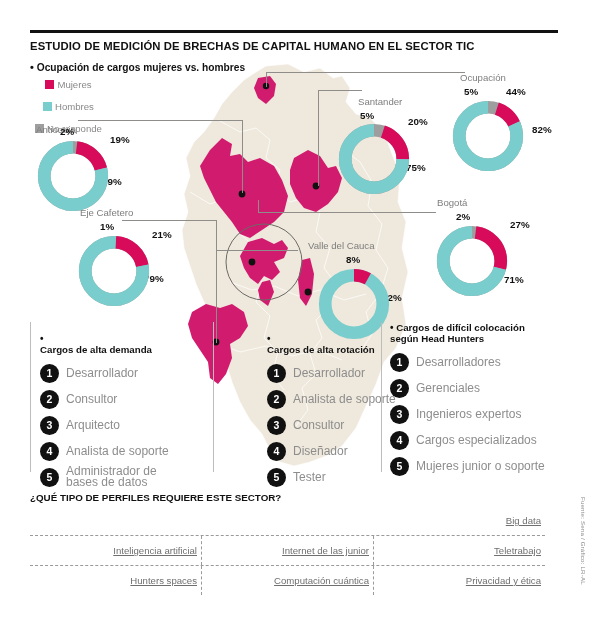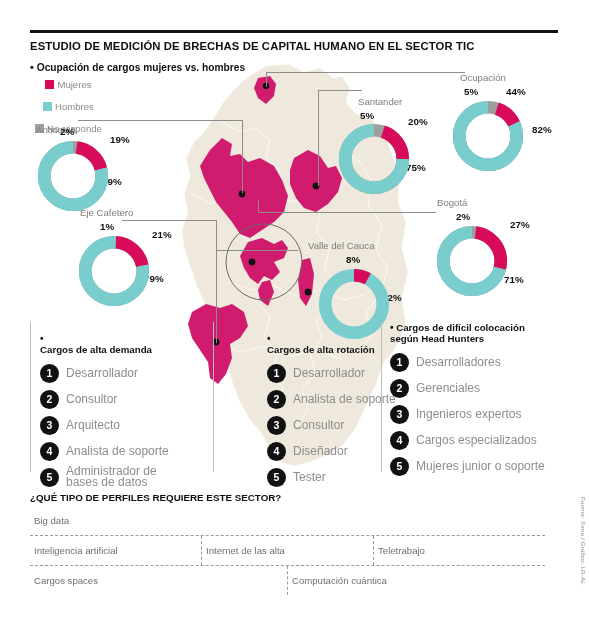--- a/index.html
+++ b/index.html
@@ -74,22 +74,23 @@
   .q-title{
     position:absolute; left:30px; top:492px;
     font-size:9.8px; font-weight:bold; color:#111;
   }
   .grid{
     position:absolute; left:30px; top:506px; width:515px;
   }
   .grid-row{ display:flex; }
   .grid-row + .grid-row{ border-top:1px dashed #9a9a9a; }
   .grid-cell{
-    flex:1 1 0; text-align:left; font-size:9.6px; color:#6f6f6f;
+    flex:1 1 0; text-align:right; font-size:9.6px; color:#6f6f6f;
     padding:9px 4px; 
+    text-decoration:underline;
   }
   .grid-cell + .grid-cell{ border-left:1px dashed #9a9a9a; }
 
   
   .source{
     position:absolute; right:2px; top:497px;
     font-size:6.1px; color:#8a8a8a;
     writing-mode:vertical-rl; text-orientation:mixed;
     letter-spacing:.2px; white-space:nowrap;
   }
@@ -359,22 +360,23 @@
 </div>
 
 <div class="q-title">¿QUÉ TIPO DE PERFILES REQUIERE ESTE SECTOR?</div>
 
 <div class="grid">
   <div class="grid-row">
     <div class="grid-cell">Big data</div>
   </div>
   <div class="grid-row">
     <div class="grid-cell">Inteligencia artificial</div>
-    <div class="grid-cell">Internet de las alta</div>
+    <div class="grid-cell">Internet de las junior</div>
     <div class="grid-cell">Teletrabajo</div>
   </div>
   <div class="grid-row">
-    <div class="grid-cell">Cargos spaces</div>
+    <div class="grid-cell">Hunters spaces</div>
     <div class="grid-cell">Computación cuántica</div>
+    <div class="grid-cell">Privacidad y ética</div>
   </div>
 </div>
 
 <div class="source">Fuente: Sena / Gráfico: LR-AL</div>
 
 </body></html>

